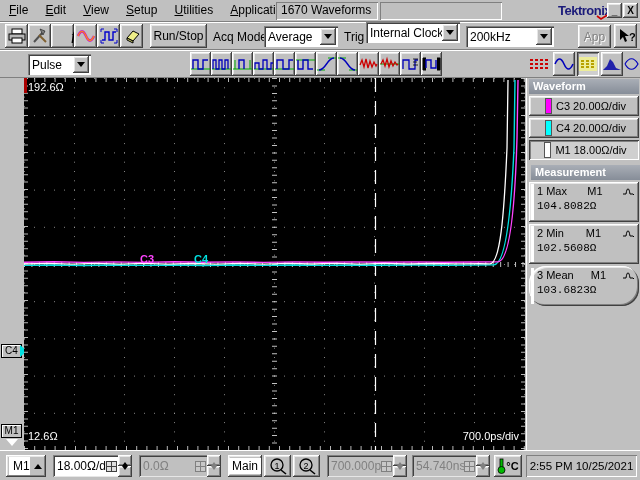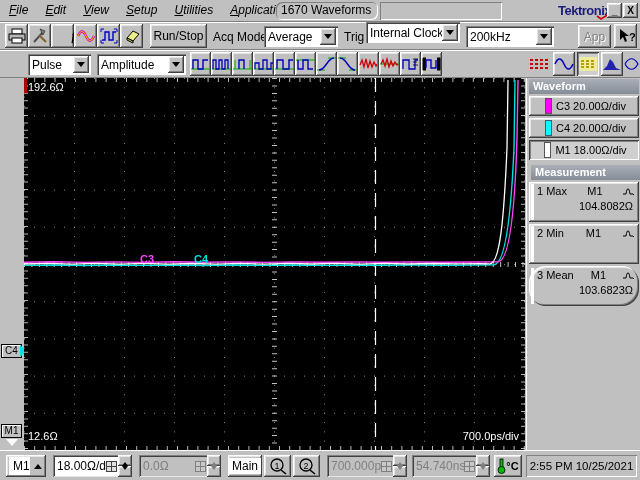--- a/index.html
+++ b/index.html
@@ -8,22 +8,22 @@
   .a { position:absolute; }
 
   
   .raised { background:#c0c0c0; box-shadow: inset -1px -1px 0 #404040, inset 1px 1px 0 #fff, inset -2px -2px 0 #808080, inset 2px 2px 0 #e6e6e6; }
   .pressed { background:#cfcfcf; box-shadow: inset 1px 1px 0 #404040, inset -1px -1px 0 #fff, inset 2px 2px 0 #808080; }
   .sunken { background:#fff; box-shadow: inset 1px 1px 0 #808080, inset -1px -1px 0 #e6e6e6, inset 2px 2px 0 #404040; }
   .insetflat { background:#c0c0c0; box-shadow: inset 1px 1px 0 #808080, inset -1px -1px 0 #fff; }
   .btn { display:flex; align-items:center; justify-content:center; cursor:default; }
 
   #menubar { left:0; top:0; width:640px; height:22px; background:#c0c0c0; border-bottom:1px solid #808080; }
-  .menuitem { height:18px; line-height:18px; padding:0 7px; display:inline-block; font-size:12px;font-style:italic; }
-  #counter-box { left:276px; top:2px; width:102px; height:18px; line-height:16px; padding-left:5px; font-size:12px;border-radius:6px; }
+  .menuitem { height:18px; line-height:18px; padding:0 7px; display:inline-block; font-size:12px; }
+  #counter-box { left:276px; top:2px; width:102px; height:18px; line-height:16px; padding-left:5px; font-size:12px; }
   #spare-box { left:380px; top:2px; width:122px; height:18px; }
   #brand { left:558px; top:3px; font-size:13px; font-weight:bold; color:#1b1b7a; letter-spacing:-0.5px; }
   .winbtn { width:15px; height:15px; font-size:10px; font-weight:bold; line-height:13px; }
 
   #toolbar1 { left:0; top:22px; width:640px; height:28px; border-bottom:1px solid #808080; box-shadow: inset 0 1px 0 #fff; }
   #toolbar2 { left:0; top:50px; width:640px; height:28px; border-bottom:1px solid #808080; box-shadow: inset 0 1px 0 #fff; }
   .tbtn { width:23px; height:24px; top:2px; }
   .tbtn svg { display:block; }
   .label { color:#000; font-size:12px; }
   .combo { height:21px; background:#fff; box-shadow: inset 1px 1px 0 #808080, inset 2px 2px 0 #404040, inset -1px -1px 0 #fff; display:flex; align-items:center; }
@@ -38,21 +38,21 @@
   .plotlabel { position:absolute; color:#fff; font-size:11px; text-shadow:0 0 1px #000; }
   .tracelabel { position:absolute; font-size:11px; font-weight:bold; }
   .chmarker { position:absolute; left:1px; width:21px; height:14px; background:#c0c0c0; border:1px solid #000; box-shadow:inset 1px 1px 0 #fff; font-size:10px; text-align:center; line-height:12px; }
 
   #sidebar { left:526px; top:0; width:130px; height:372px; background:#c0c0c0; border-left:1px solid #fff; }
   .panelhdr { width:110px; height:15px; margin:0 0 0 2px; background:linear-gradient(#a9aeb6,#868d98); color:#fff; font-weight:bold; font-size:11px; line-height:15px; padding-left:4px; }
   .wfbtn { left:2px; width:110px; height:20px; display:flex; align-items:center; font-size:11px; }
   .wfstrip { width:7px; height:16px; margin:0 4px 0 3px; border:1px solid #555; }
   .measbtn { left:2px; width:110px; height:40px; font-size:11px; padding:3px 4px 0 8px; }
   .measbtn .r1 { display:flex; justify-content:space-between; align-items:center; }
-  .measbtn .r2 { text-align:right; padding-top:3px; padding-right:2px; }
+  .measbtn .r2 { padding-top:3px; padding-right:2px;font-family:Liberation Mono, monospace; }
   .measstrip { position:absolute; left:2px; top:2px; bottom:2px; width:3px; background:#fff; }
 
   #statusbar { left:0; top:450px; width:640px; height:30px; background:#c0c0c0; border-top:1px solid #fff; }
   .field { height:22px; top:4px; display:flex; align-items:center; }
   .fval { flex:1; padding-left:4px; font-size:12px; white-space:nowrap; overflow:hidden; }
   .disabled { background:#c0c0c0 !important; }
   .disabled .fval { color:#808080; }
   .keypad-icon { width:11px; height:11px; border:1px solid #404040; background:
       linear-gradient(#404040,#404040) 50% 0/1px 100% no-repeat,
       linear-gradient(#404040,#404040) 0 50%/100% 1px no-repeat, #e0e0e0; margin-right:1px; flex:none; }
@@ -158,26 +158,20 @@
     <svg width="18" height="17">
         <polygon points="3,1 3,12 6,9 8,14 10,13 8,8 12,8" fill="#000"></polygon>
         <text x="12" y="13" font-size="11" font-weight="bold" fill="#000">?</text>
       </svg>
   </div>
 </div>
 
 <div class="a" id="toolbar2">
   <div class="a combo" style="left:28px;top:4px;width:63px;">
     <span class="cv">Pulse</span>
-    <div class="raised btn drop">
-        <div class="arr-dn"></div>
-      </div>
-  </div>
-  <div class="a combo" style="left:97px;top:4px;width:89px;">
-    <span class="cv">Amplitude</span>
     <div class="raised btn drop">
         <div class="arr-dn"></div>
       </div>
   </div>
 
   <div class="a raised btn tbtn" style="left:190px;width:21px;">
       <svg width="19" height="16">
         <path d="M0 13 h19" stroke="#00aa00"></path>
         <path d="M2 13 v-9 h5 v9 h5 v-9 h5" stroke="#0000bb" stroke-width="1.4" fill="none"></path>
       </svg>
@@ -360,20 +354,21 @@
     </div>
     <div class="a raised measbtn" style="top:146px;">
       <span class="measstrip"></span>
       <div class="r1">
           <span><span>2</span> <span>Min</span></span>
           <span>M1</span>
           <svg width="12" height="10">
             <path d="M0 8 h3 C4 1 6 1 7 8 h3 l1 1" stroke="#000" fill="none"></path>
           </svg>
         </div>
+      <div class="r2">102.5608Ω</div>
     </div>
     <div class="a raised measbtn" style="top:188px;border-radius:17px;">
       <span class="measstrip"></span>
       <div class="r1">
           <span><span>3</span> <span>Mean</span></span>
           <span>M1</span>
           <svg width="12" height="10">
             <path d="M0 8 h3 C4 1 6 1 7 8 h3 l1 1" stroke="#000" fill="none"></path>
           </svg>
         </div>

